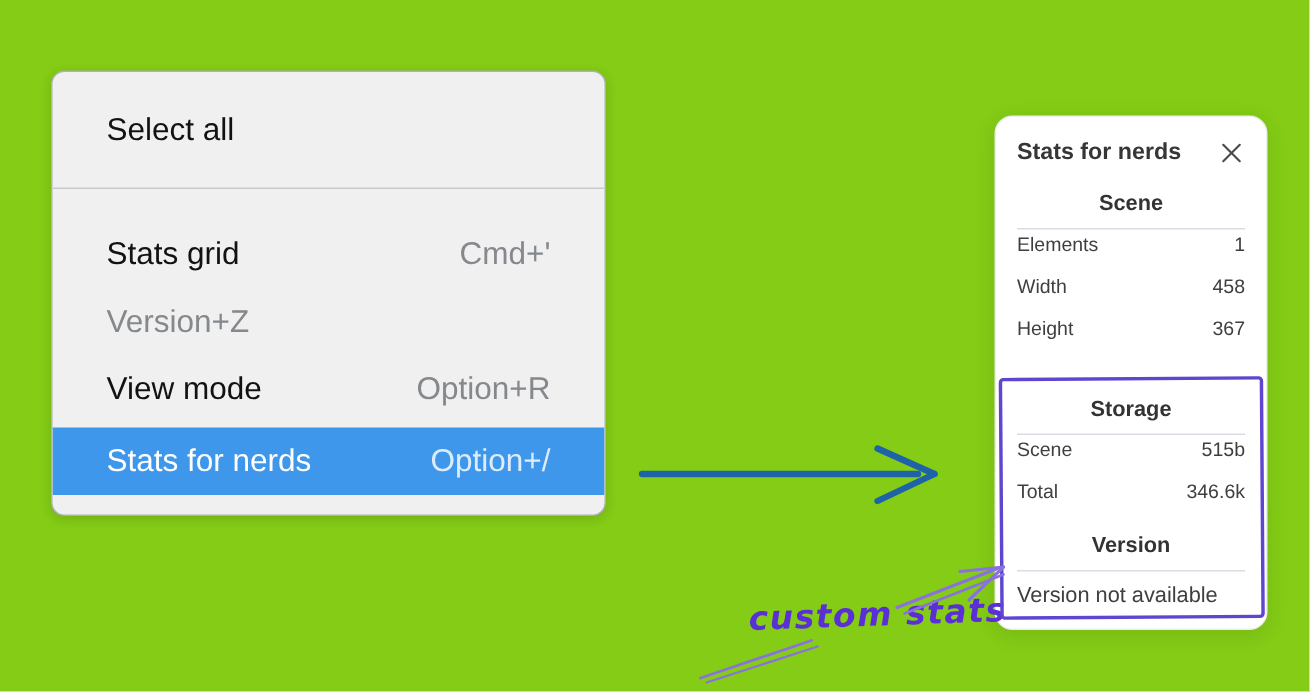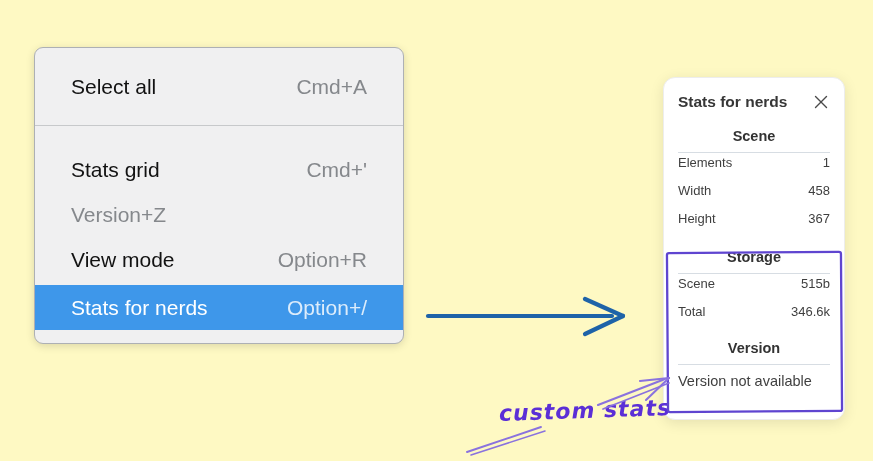--- a/index.html
+++ b/index.html
@@ -1,21 +1,21 @@
 <!DOCTYPE html>
 <html><head>
 <meta charset="utf-8">
 <style>
   * { margin: 0; padding: 0; box-sizing: border-box; }
   html, body { background: #ffffff; }
   .stage {
     position: relative;
     width: 873px;
     height: 461px;
-    background: #fef9c3;
+    background: #84cc16;
     overflow: hidden;
     font-family: "Liberation Sans", sans-serif;
   }
 
   
   .context-menu {
     position: absolute;
     left: 34px; top: 47px;
     width: 370px; height: 297px;
     background: #f0f0f1;
@@ -77,21 +77,21 @@
     cursor: pointer;
     background: none; border: none; padding: 0;
   }
   .section-heading {
     text-align: center;
     font-weight: bold;
     font-size: 14.5px;
     color: #333333;
   }
   .heading-scene   { margin-top: 14px; }
-  .heading-storage { margin-top: 10px; }
+  .heading-storage { margin-top: 26px; }
   .heading-version { margin-top: 8px; }
   .rule {
     border: none;
     border-top: 1px solid #d7dde3;
     margin: 8px 0 2px;
   }
   .stat-row {
     display: flex;
     align-items: flex-start;
     justify-content: space-between;
@@ -130,21 +130,20 @@
 </style>
 </head>
 <body>
 
 <div class="stage">
 
   <div class="context-menu">
     <div class="menu-section-top">
       <div class="menu-item">
         <span class="label">Select all</span>
-        <span class="shortcut">Cmd+A</span>
       </div>
     </div>
     <div class="menu-divider"></div>
     <div class="menu-section-bottom">
       <div class="menu-item">
         <span class="label">Stats grid</span>
         <span class="shortcut">Cmd+'</span>
       </div>
       <div class="menu-item">
         <span class="shortcut">Version+Z</span>

